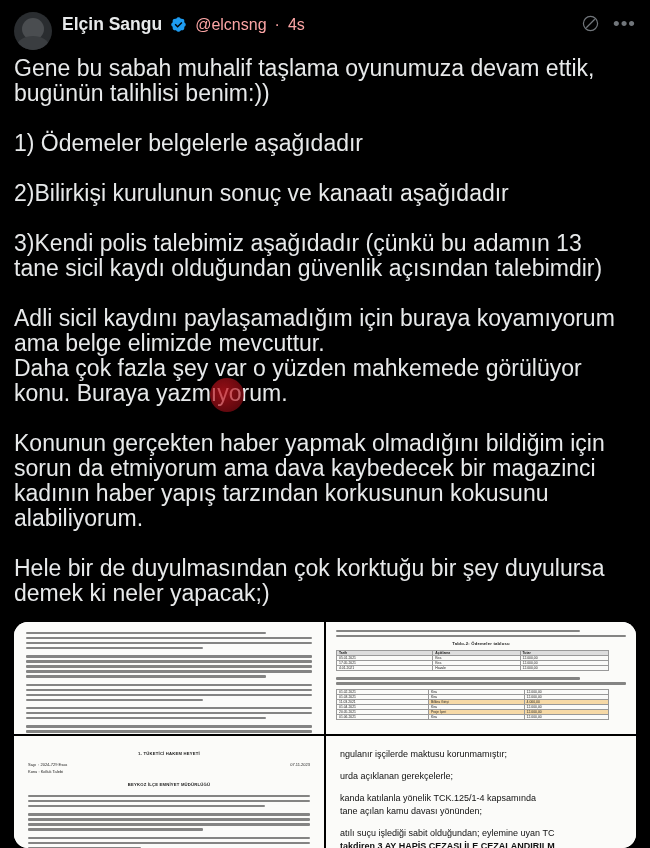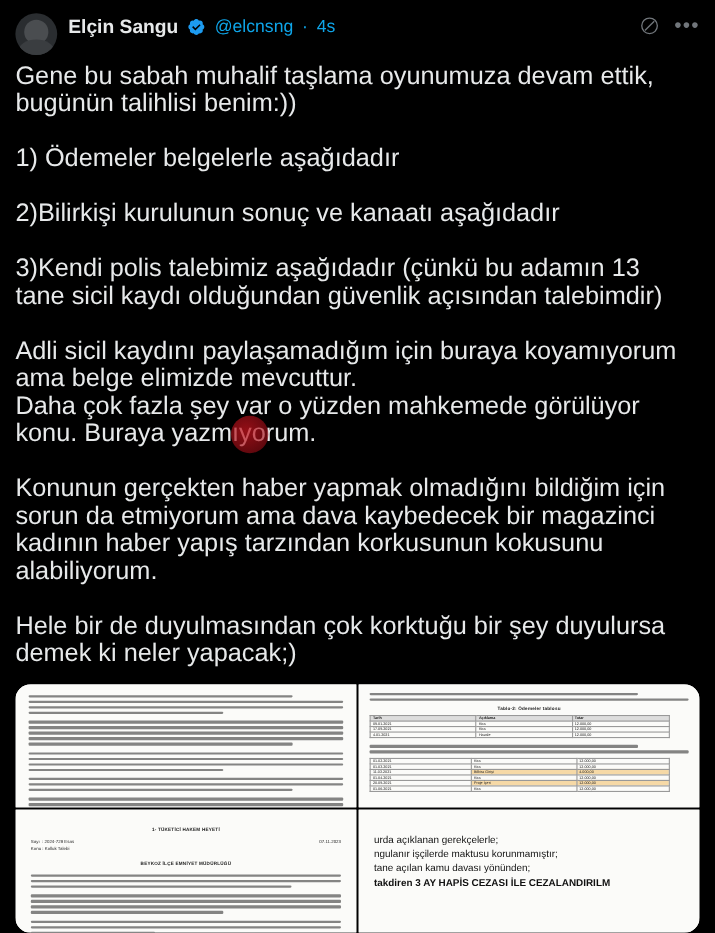--- a/index.html
+++ b/index.html
@@ -72,21 +72,21 @@
     white-space: nowrap;
   }
   .verified {
     width: 17px;
     height: 17px;
     flex: 0 0 17px;
     display: inline-block;
   }
   .handle, .dot, .time {
     font-size: 16px;
-    color: #0ea5e9;
+    color: #fca5a5;
     white-space: nowrap;
   }
   .header-actions {
     margin-left: auto;
     display: flex;
     align-items: center;
     gap: 14px;
     padding-top: 4px;
   }
   .icon-btn {
@@ -381,23 +381,25 @@
         <div class="para">
           <div class="line"></div>
             <div class="line"></div>
             <div class="line tiny"></div>
         </div>
       </div>
     </div>
 
     <div class="media-cell cell-br">
       <div class="doc">
+        <div class="big-text">ngulanır işçilerde maktusu korunmamıştır;</div>
         <div class="big-text" style="margin-top:9px;">urda açıklanan gerekçelerle;</div>
-        <div class="big-text">ngulanır işçilerde maktusu korunmamıştır;</div>
+        <div class="big-text" style="margin-top:9px;">kanda katılanla yönelik TCK.125/1-4 kapsamında</div>
         <div class="big-text">tane açılan kamu davası yönünden;</div>
+        <div class="big-text" style="margin-top:9px;">atılı suçu işlediği sabit olduğundan; eylemine uyan TC</div>
         <div class="big-text" style="font-weight:bold;">takdiren 3 AY HAPİS CEZASI İLE CEZALANDIRILM</div>
 
       </div>
     </div>
 
   </div>
 
   <div class="stamp">
     <div class="flag-circle"></div>
   </div>

